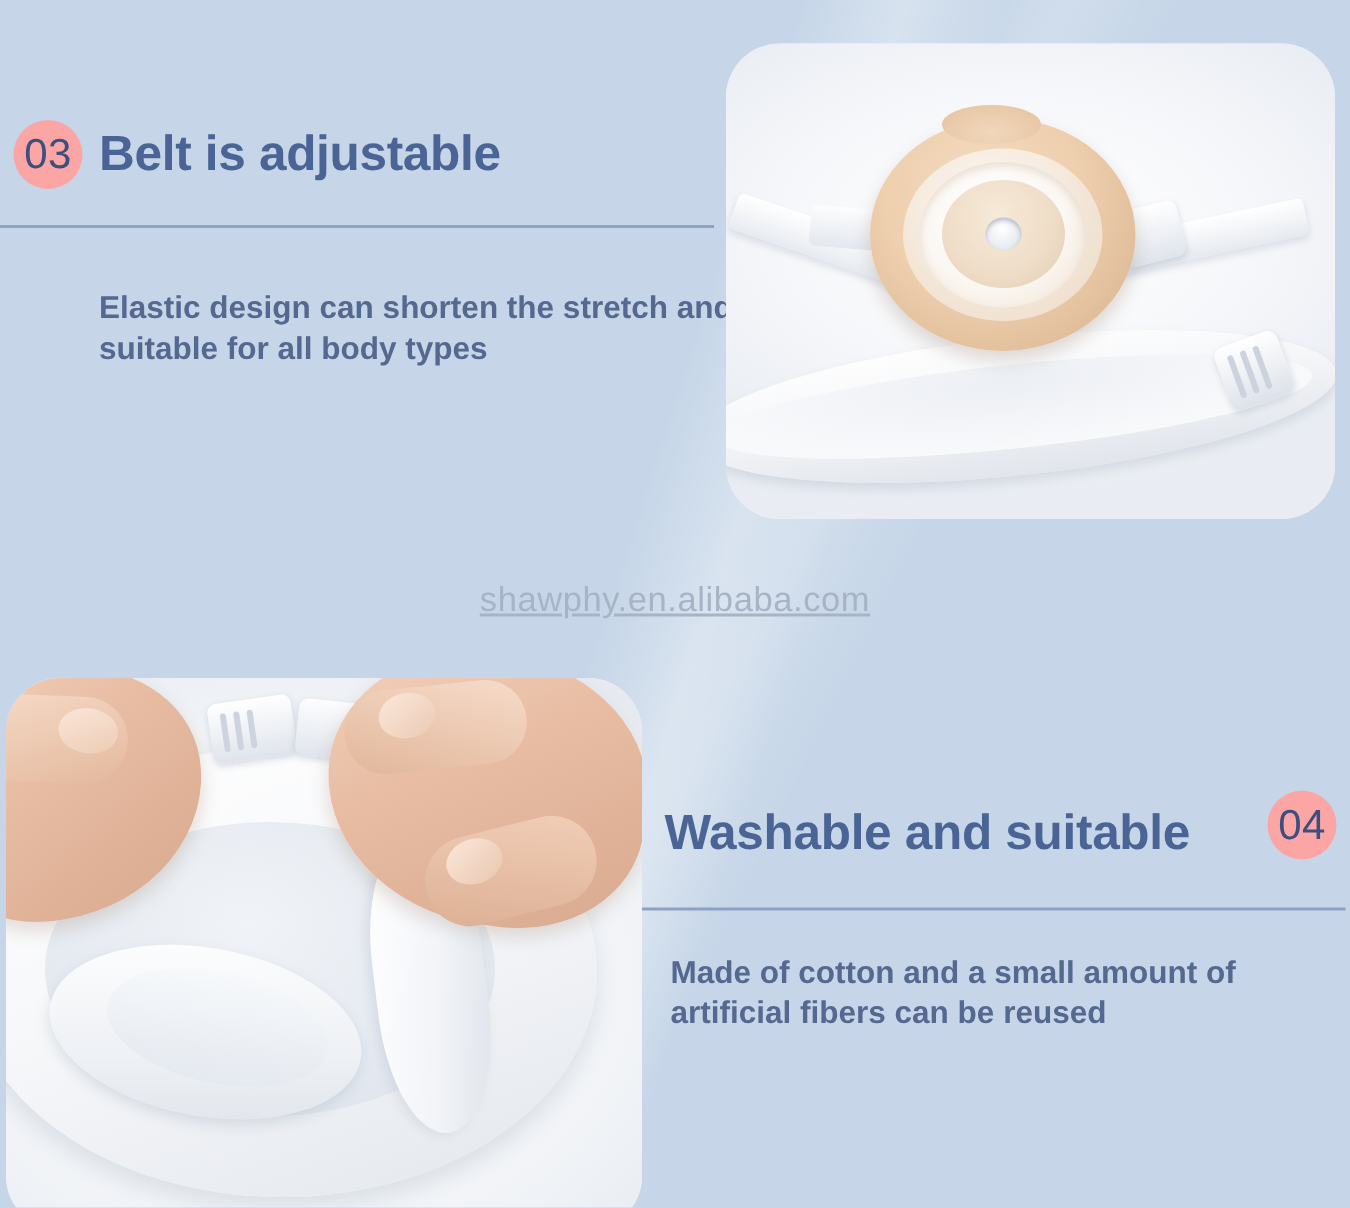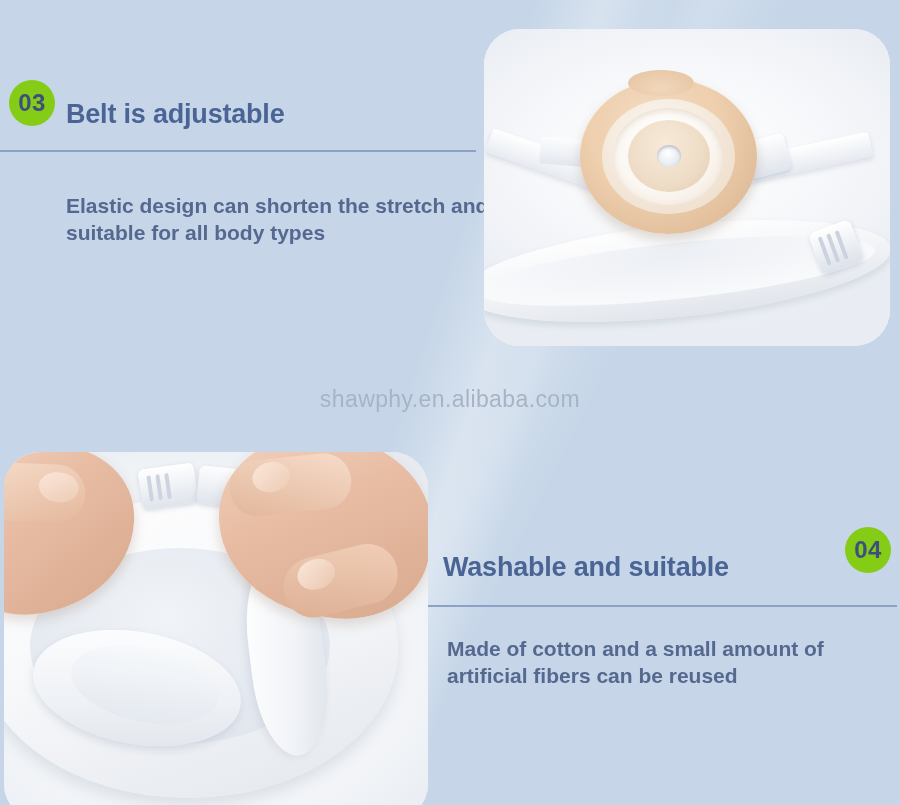--- a/index.html
+++ b/index.html
@@ -25,38 +25,37 @@
     background:
       linear-gradient(108deg, rgba(255,255,255,0) 46%, rgba(255,255,255,.30) 52%, rgba(255,255,255,0) 58%),
       linear-gradient(116deg, rgba(255,255,255,0) 50%, rgba(255,255,255,.18) 55%, rgba(255,255,255,0) 61%);
   }
 
   
   .badge {
     position:absolute;
     width:46px; height:46px;
     border-radius:50%;
-    background:#84cc16;
+    background:#fca5a5;
     display:flex; align-items:center; justify-content:center;
-    font-size:24px; font-weight:bold;
+    font-size:28px; font-weight:normal;
     color:#3d4f7e;
     letter-spacing:.3px;
   }
   .badge.b03 { left:9px;  top:80px; }
   .badge.b04 { left:845px; top:527px; }
 
   
   .heading {
     position:absolute;
-    font-size:27px;
+    font-size:33px;
     font-weight:bold;
     color:#4a6595;
     white-space:nowrap;
     letter-spacing:-.2px;
-    margin-top:16px;
   }
   .heading.h03 { left:66px; top:83px; }
   .heading.h04 { left:443px; top:536px; }
 
   
   .rule {
     position:absolute;
     height:2px;
     background:#8ba2c4;
   }
@@ -75,20 +74,21 @@
   .body-text.t04 { left:447px; top:636px; width:440px; text-align:left; }
 
   
   .watermark {
     position:absolute;
     left:0; top:386px; width:900px;
     text-align:center;
     font-size:23px;
     color:#a7b4c6;
     letter-spacing:.4px;
+    text-decoration:underline;
   }
 
   
   .photo-card-1 {
     position:absolute;
     left:484px; top:29px;
     width:406px; height:317px;
     border-radius:36px;
     overflow:hidden;
     background:#f4f6f9;

